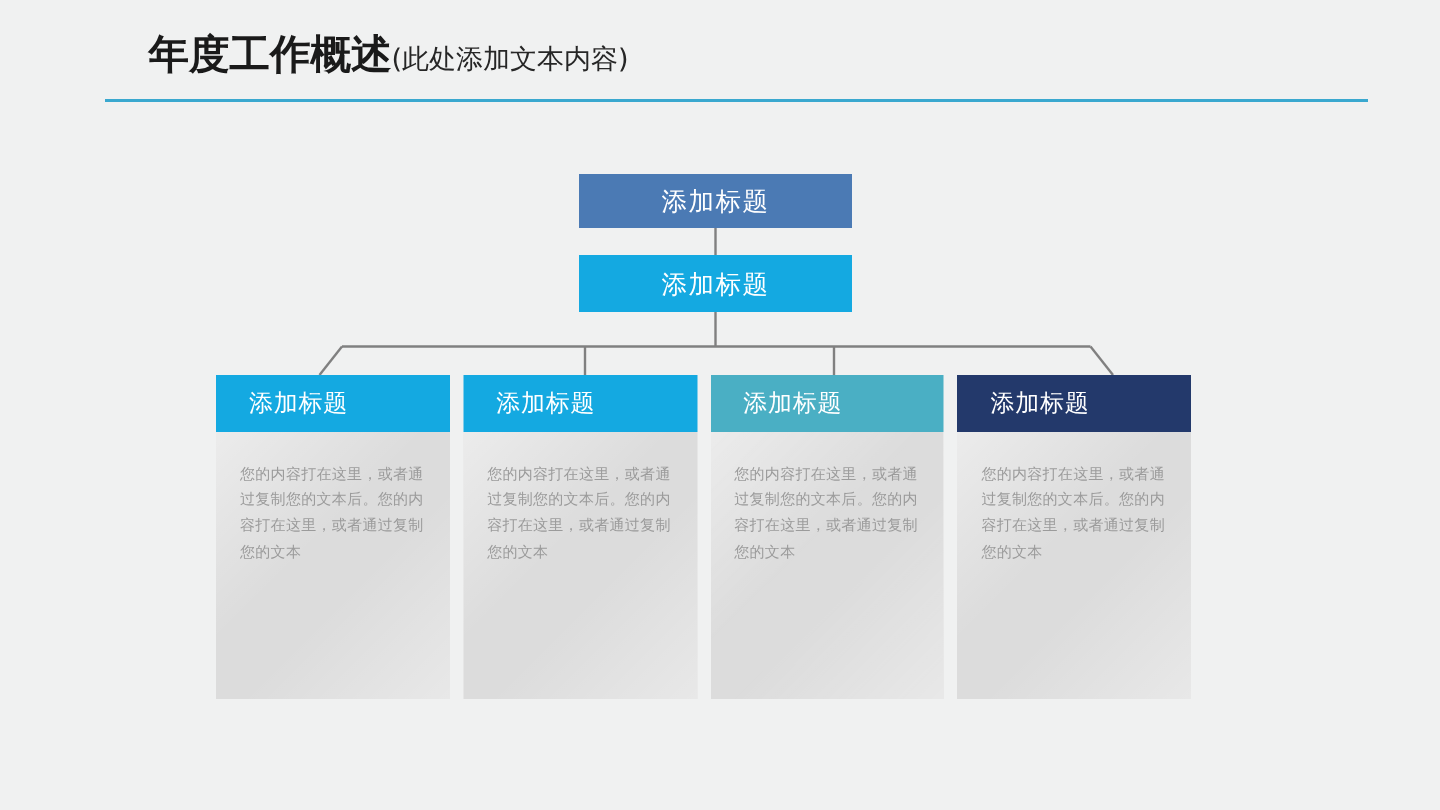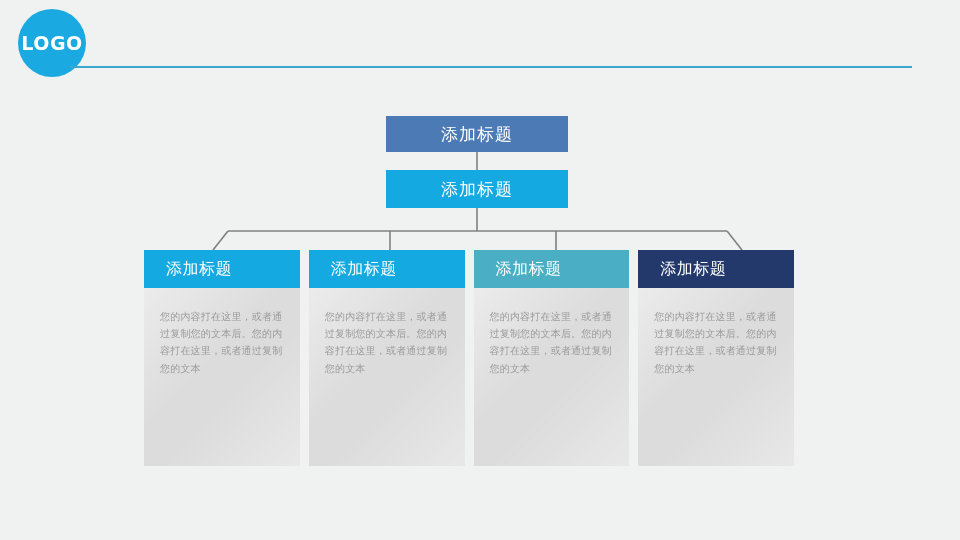--- a/index.html
+++ b/index.html
@@ -162,24 +162,25 @@
   .hdr-c3 { background: #4aafc4; }
   .hdr-c4 { background: #23396b; }
 </style>
 </head>
 <body>
 
 <div class="slide">
 
   <div class="header">
 
-    <div class="logo-circle">
-      <span class="logo-text">LOGO</span>
-    </div>
-
+
+    <div class="title-wrap">
+      <span class="title-main">年度工作概述</span>
+      <span class="title-sub">(此处添加文本内容)</span>
+    </div>
 
     <div class="header-rule"></div>
   </div>
 
   <div class="top-box top-box-1">
     <span>添加标题</span>
   </div>
 
   <div class="top-box top-box-2">
     <span>添加标题</span>

